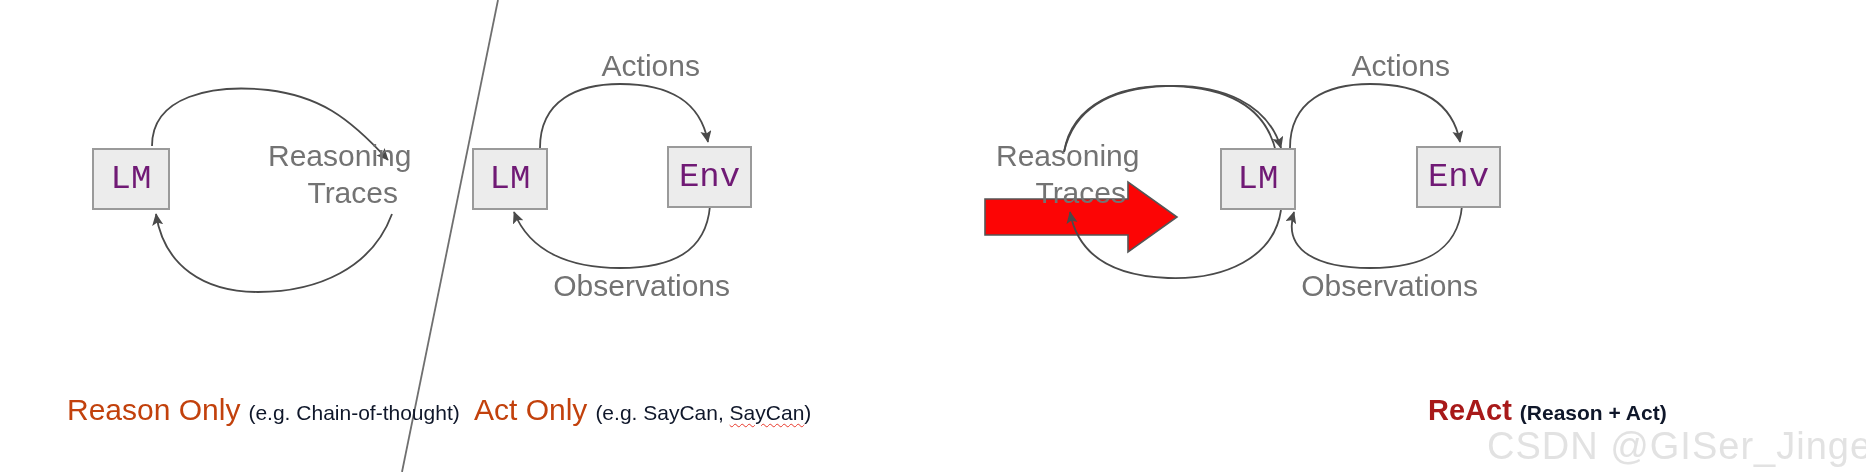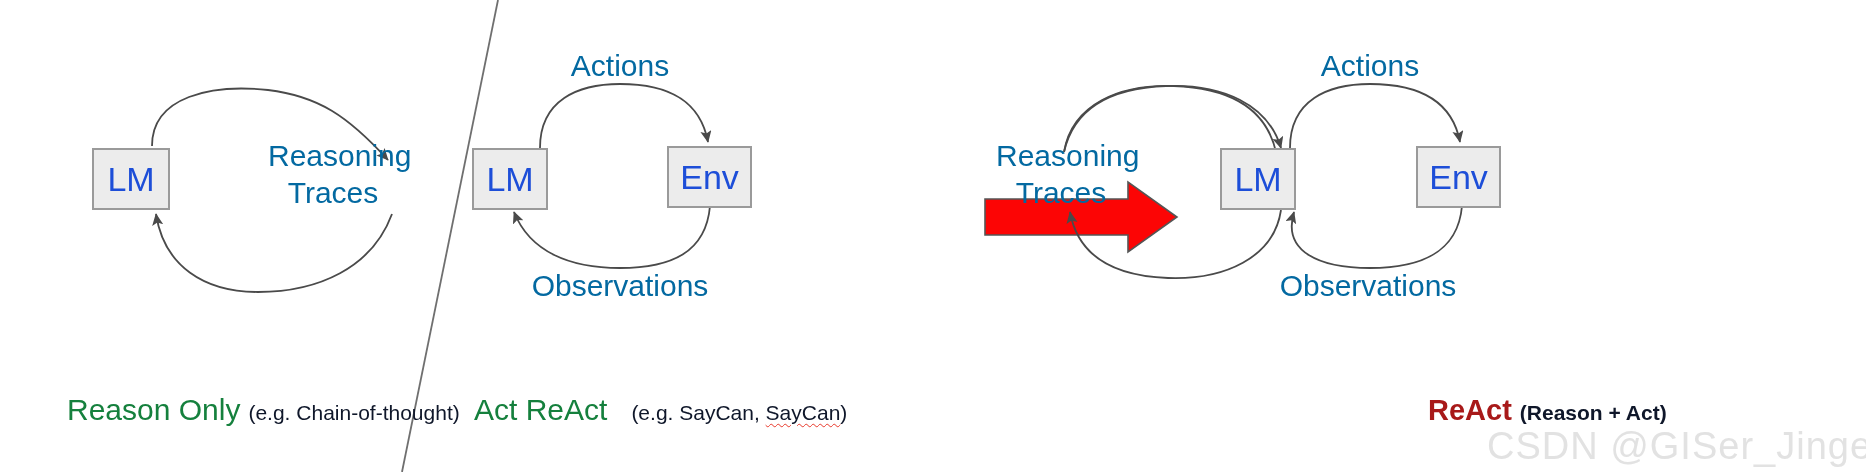--- a/index.html
+++ b/index.html
@@ -28,42 +28,42 @@
     position: absolute;
     background: #ececec;
     border: 2px solid #9a9a9a;
     display: flex;
     align-items: center;
     justify-content: center;
     box-sizing: border-box;
   }
   .node-label {
     font-size: 34px;
-    color: #1d4ed8;
-    font-family: Liberation Sans, sans-serif;
+    color: #701a75;
+    font-family: Liberation Mono, monospace;
     line-height: 1;
   }
   .edge-label {
     position: absolute;
     font-size: 30px;
-    color: #0369a1;
+    color: #737373;
     font-family: "Liberation Sans", sans-serif;
     white-space: nowrap;
-    text-align: center;
+    text-align: right;
     line-height: 1.22;
   }
   .caption {
     position: absolute;
     white-space: nowrap;
     font-family: "Liberation Sans", sans-serif;
     line-height: 1;
   }
   .caption .cap-main {
     font-size: 30px;
-    color: #15803d;
+    color: #c2410c;
   }
   .caption .cap-sub {
     font-size: 21px;
     color: #0f172a;
   }
   .caption.react .cap-main {
     font-size: 29px;
     color: #a81919;
     font-weight: bold;
   }
@@ -159,21 +159,21 @@
 
   <div class="node-box" style="left:667px; top:146px; width:85px; height:62px;">
     <span class="node-label">Env</span>
   </div>
 
   <div class="edge-label" style="left:540px; top:48px; width:160px;">Actions</div>
 
   <div class="edge-label" style="left:510px; top:268px; width:220px;">Observations</div>
 
   <div class="caption" style="left:474px; top:395px;">
-    <span class="cap-main">Act ReAct</span><span class="cap-sub" style="margin-left:24px;">(e.g. SayCan, </span><span class="cap-sub spellcheck">SayCan</span><span class="cap-sub">)</span>
+    <span class="cap-main">Act Only</span><span class="cap-sub" style="margin-left:8px;">(e.g. SayCan, </span><span class="cap-sub spellcheck">SayCan</span><span class="cap-sub">)</span>
   </div>
 
   <div class="edge-label" style="left:996px; top:138px; width:130px;">
     <div>Reasoning</div>
     <div>Traces</div>
   </div>
 
   <div class="node-box" style="left:1220px; top:148px; width:76px; height:62px;">
     <span class="node-label">LM</span>
   </div>

